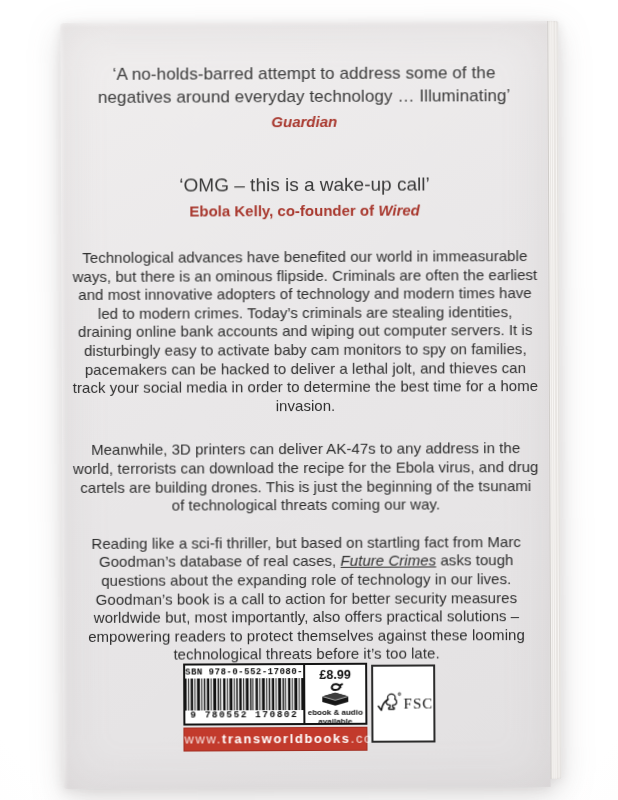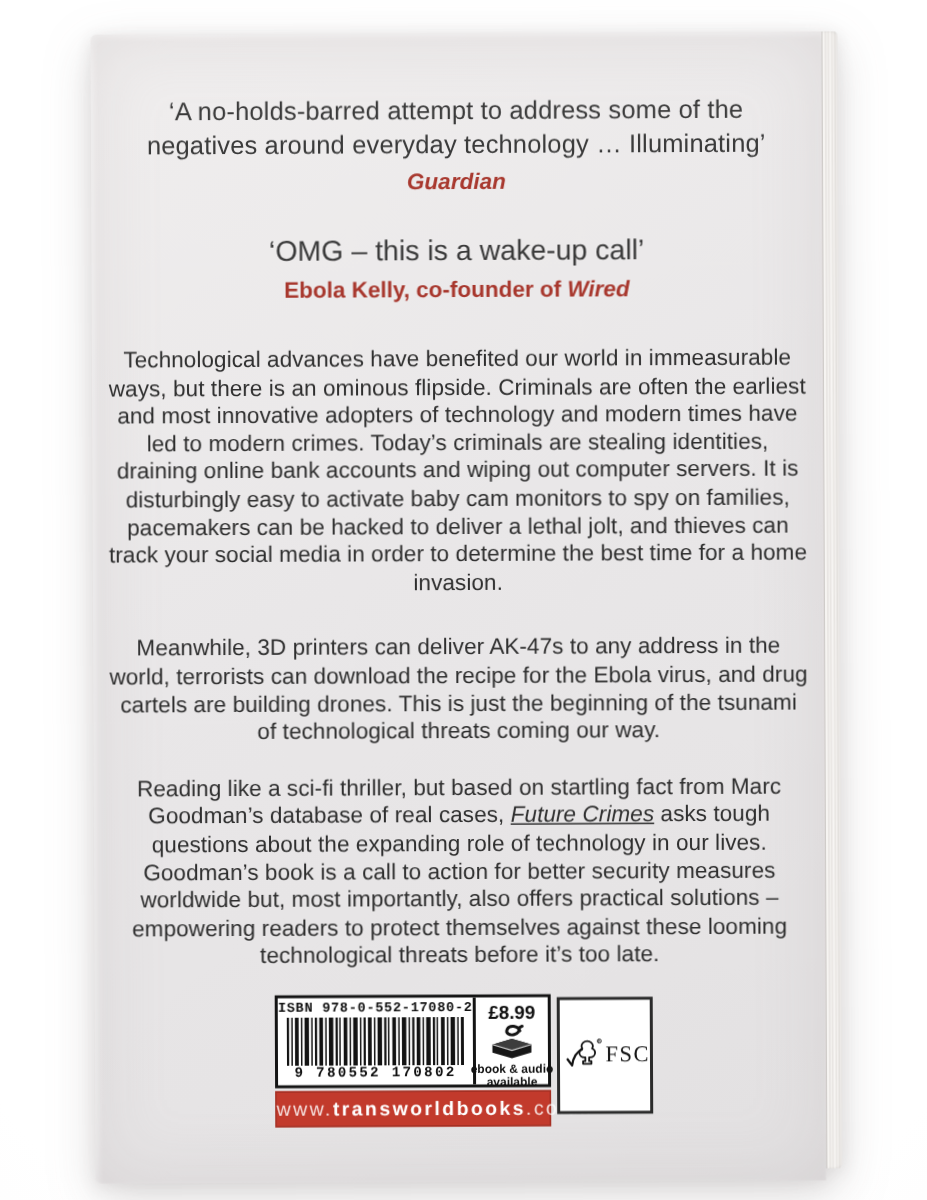--- a/index.html
+++ b/index.html
@@ -36,21 +36,21 @@
     text-align:center;color:#343434;
   }
   .quote1{
     margin:40px 24px 0;width:430px;
     font-size:17px;line-height:23px;color:#3a3a3a;letter-spacing:.1px;
   }
   .source{
     font-weight:bold;font-style:italic;
     color:#a8382e;font-size:15px;
   }
-  .source1{margin:5px 0 0;}
+  .source1{margin:5px 0 17px;}
   .quote2{margin:26px 0 0;font-size:19px;line-height:24px;color:#3a3a3a;}
   .source2{margin:5px 0 0;font-style:normal;}
   .source2 .pub{font-style:italic;margin-top:43px;}
   .blurb{
     margin:0;width:466px;
     font-size:15px;line-height:18.6px;color:#2e2e2e;letter-spacing:.05px;
   }
   .p1{margin-top:29px;}
   .p2{margin-top:25px;}
   .p3{margin-top:19px;width:478px;}
@@ -70,21 +70,21 @@
   .isbn-label{
     font-family:"Liberation Mono", monospace;font-weight:bold;
     font-size:9px;letter-spacing:.5px;color:#111;white-space:nowrap;
   }
   .bars{width:118px;height:32px;margin-top:1px;}
   .barcode-digits{
     font-family:"Liberation Mono", monospace;font-weight:bold;
     font-size:9.5px;letter-spacing:1.5px;color:#111;margin-top:-1px;white-space:nowrap;
   }
   .price-cell{
-    width:48px;display:flex;flex-direction:column;align-items:center;justify-content:space-between;
+    width:60px;display:flex;flex-direction:column;align-items:center;justify-content:space-between;
     padding:3px 1px 2px;box-sizing:border-box;
   }
   .price{font-weight:bold;font-size:12.5px;color:#101010;}
   .ebook-icon{line-height:0;}
   .ebook-text{font-size:8px;font-weight:bold;line-height:9px;color:#111;white-space:nowrap;}
   .banner{
     margin-top:2px;background:#c23a2c;color:#ffffff;
     font-size:13px;letter-spacing:1.6px;
     padding:3px 0 4px;text-align:center;white-space:nowrap;
     border:1px solid #a32f23;box-sizing:border-box;

